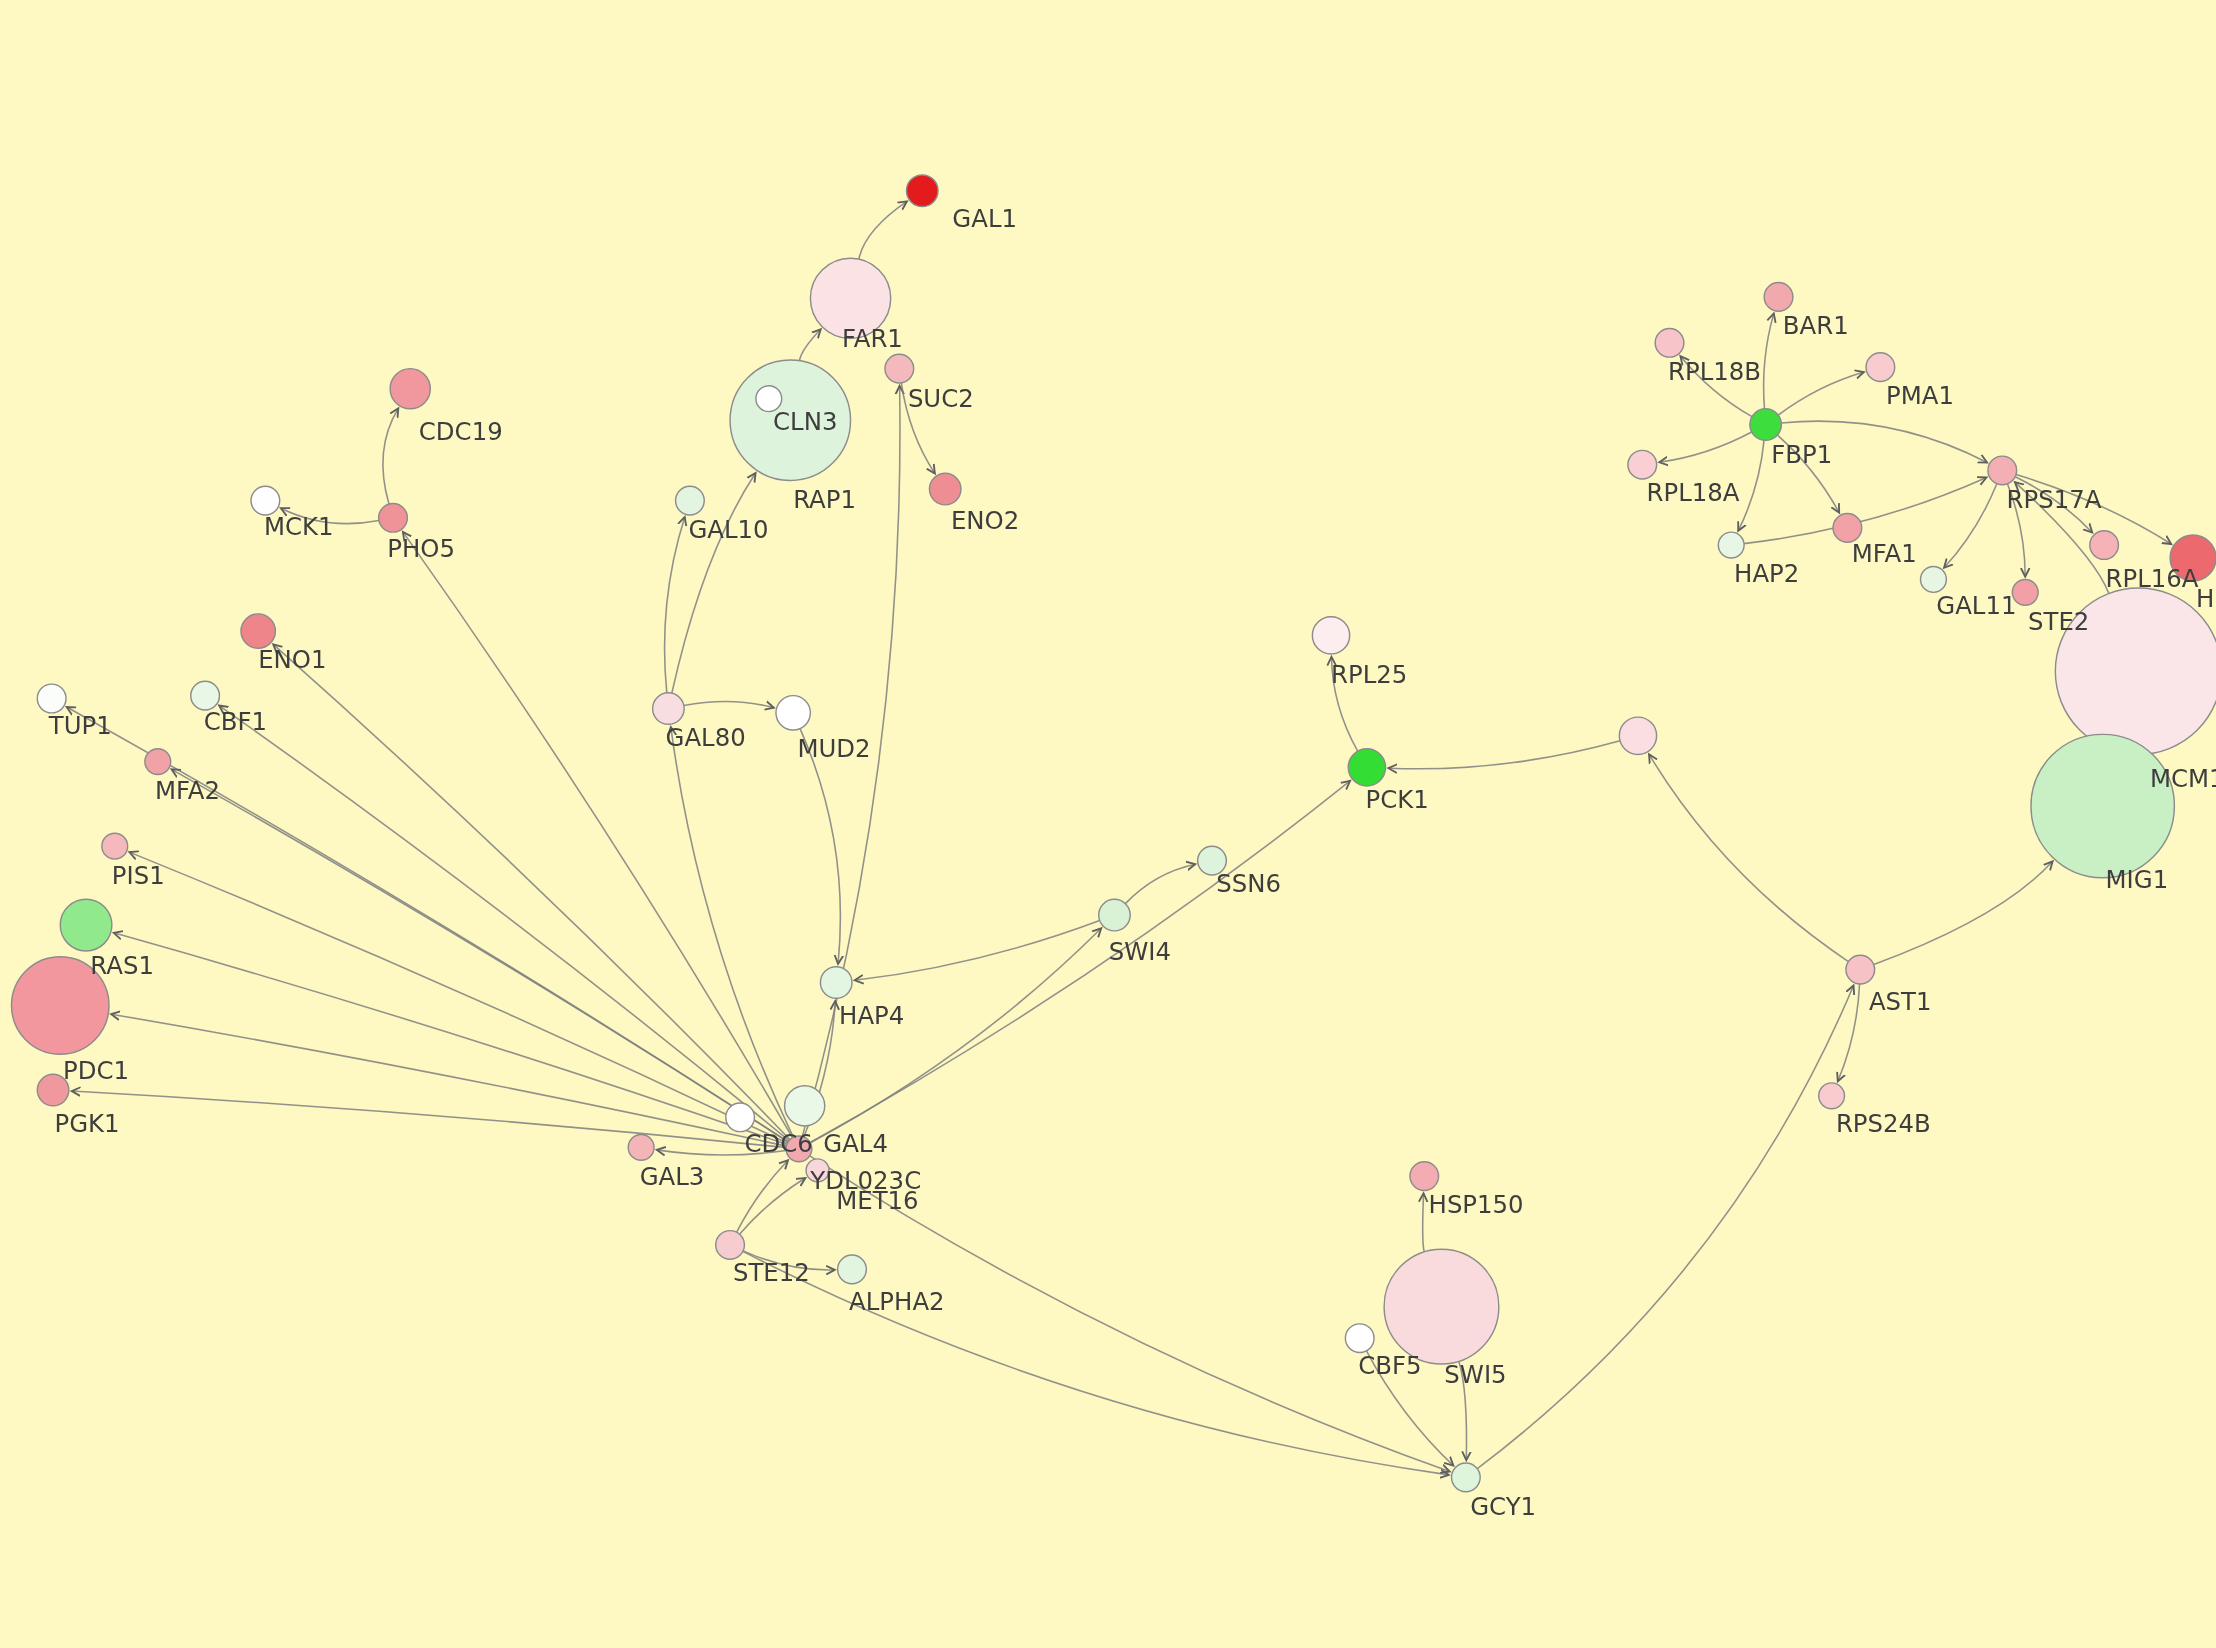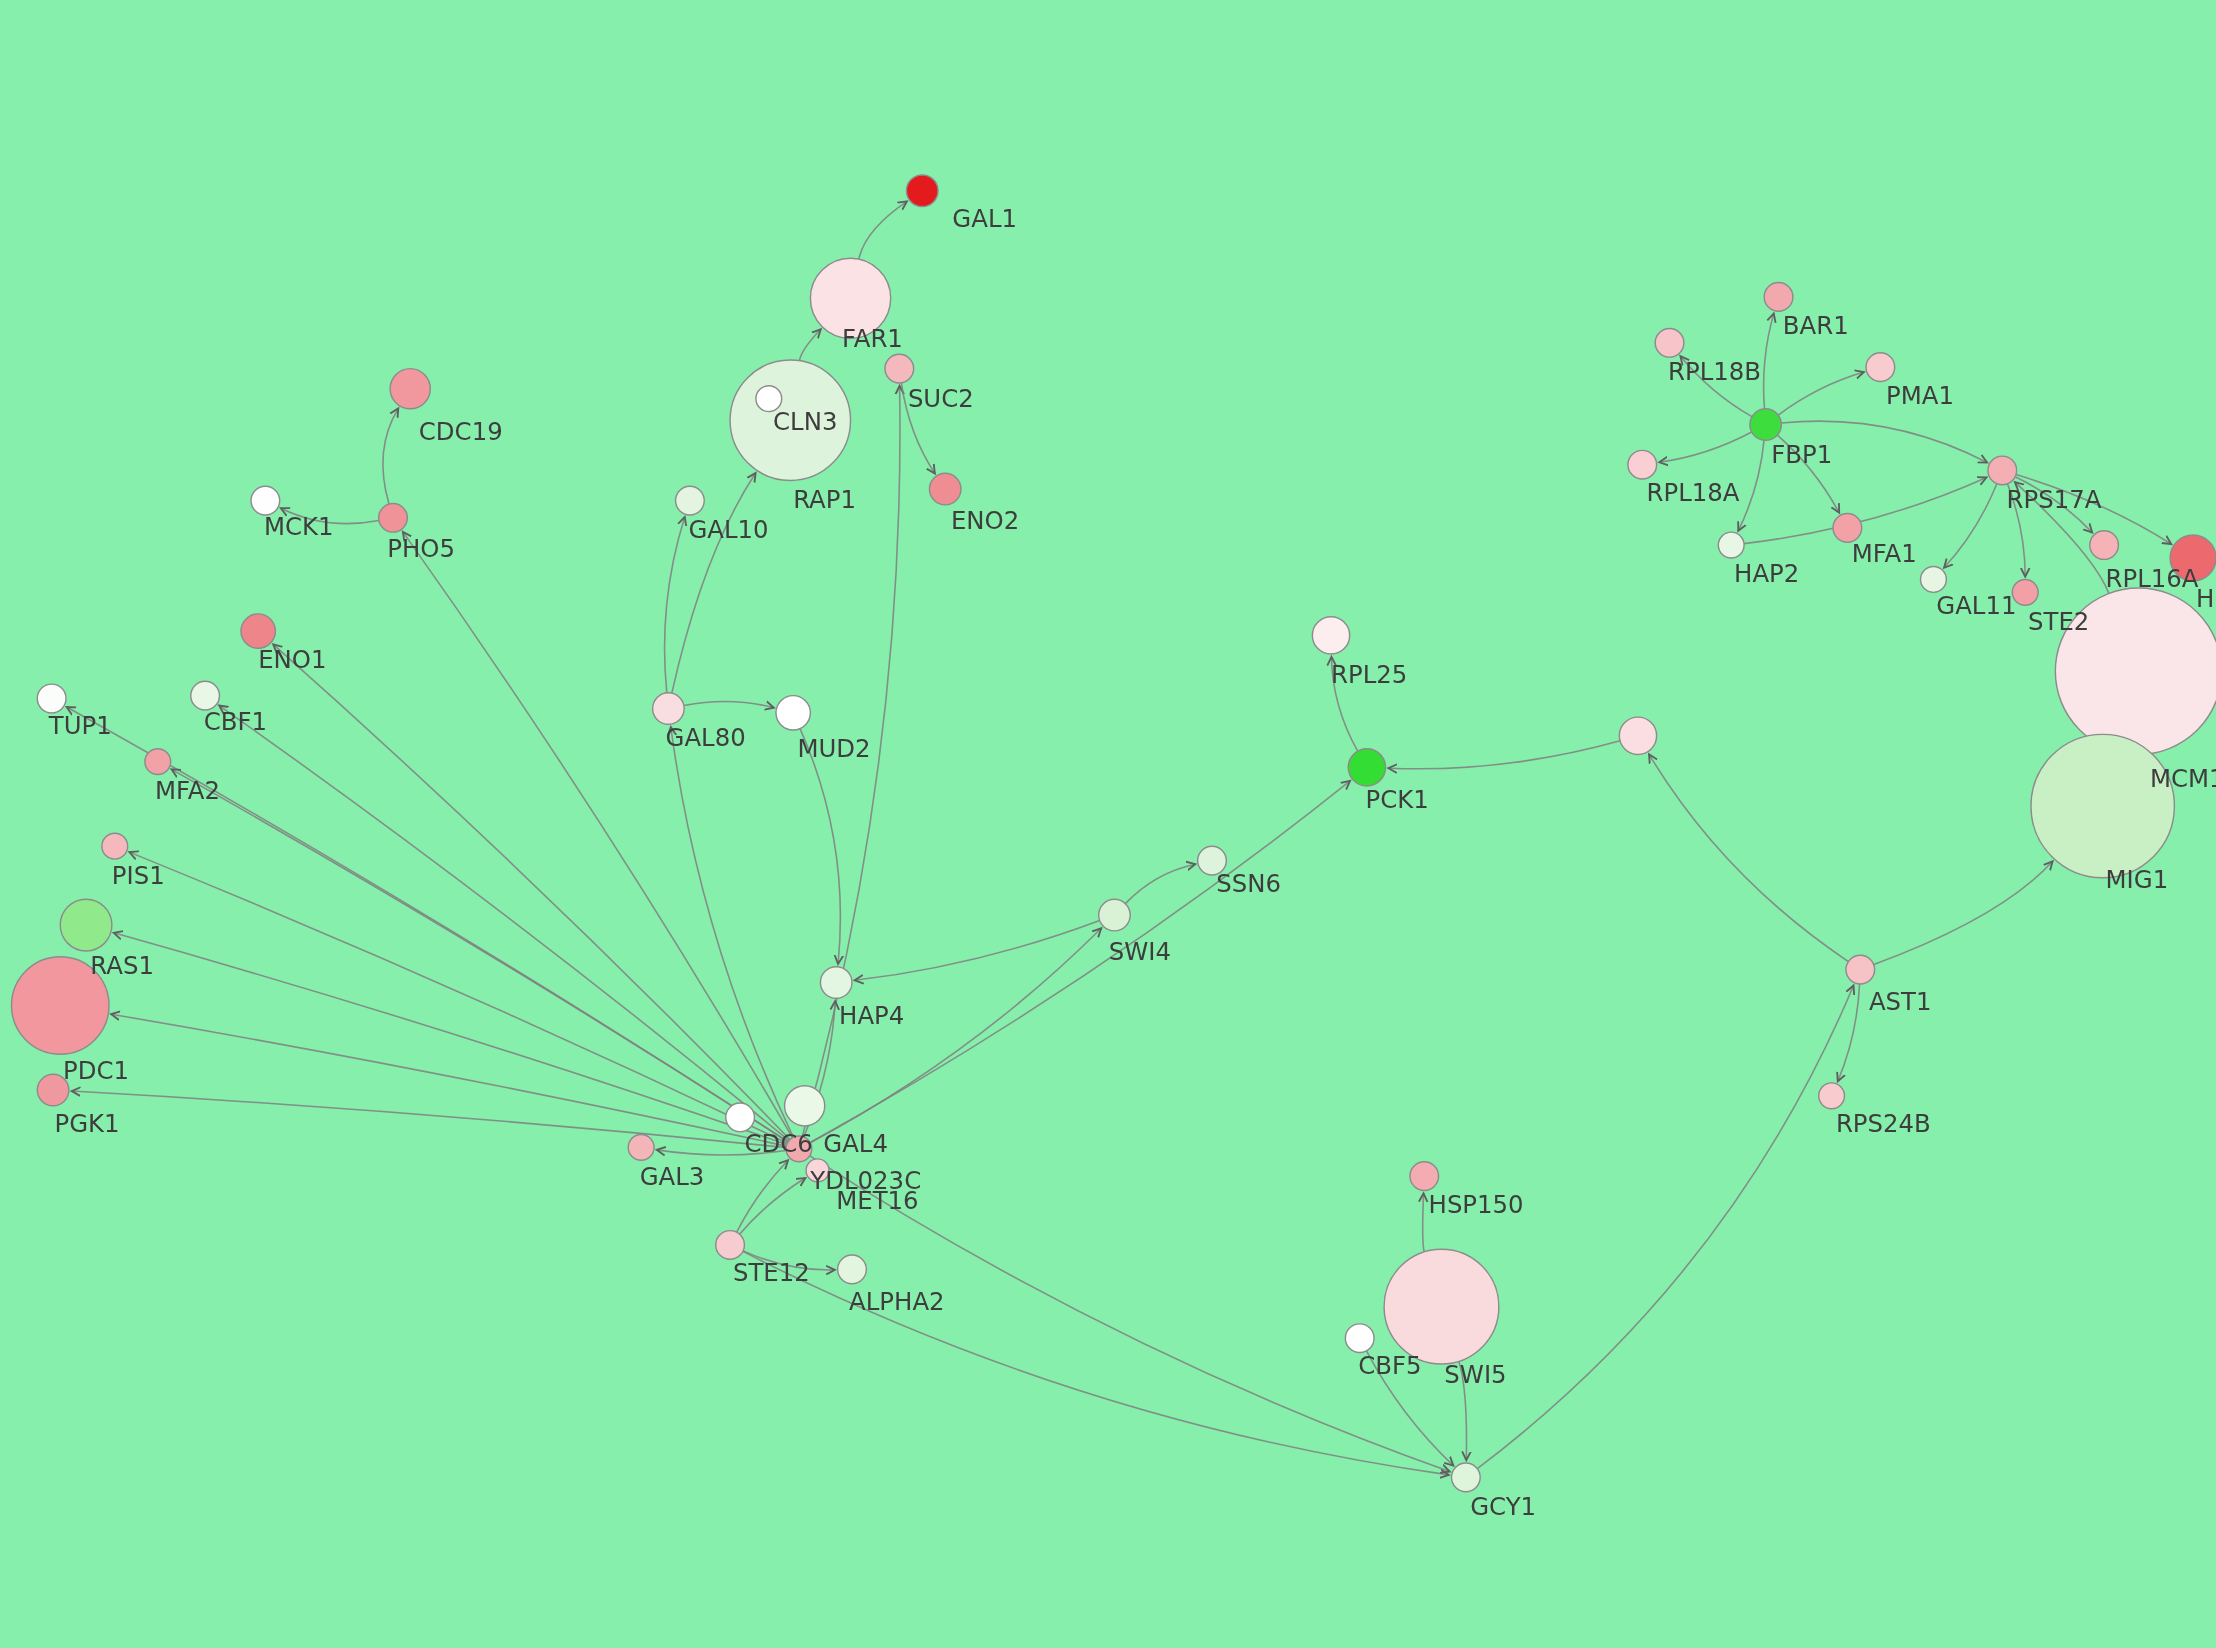--- a/index.html
+++ b/index.html
@@ -4,21 +4,21 @@
 <style>
   html, body {
     margin: 0;
     padding: 0;
     background: #ffffff;
   }
   .stage {
     position: relative;
     width: 2216px;
     height: 1648px;
-    background: #86efac;
+    background: #fef9c3;
     overflow: hidden;
   }
   svg {
     display: block;
     width: 100%;
     height: 100%;
   }
   svg text {
     font-family: "DejaVu Sans", "Liberation Sans", sans-serif;
     user-select: none;

